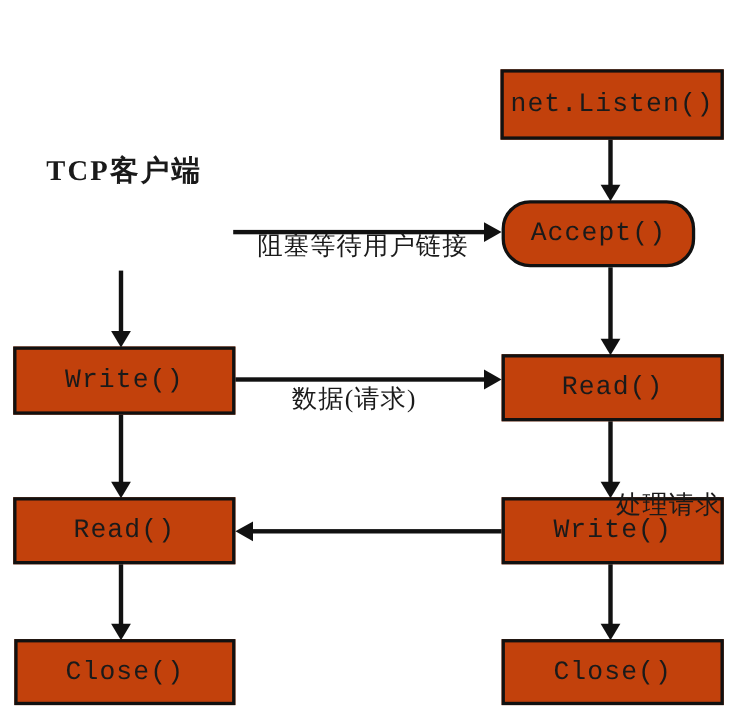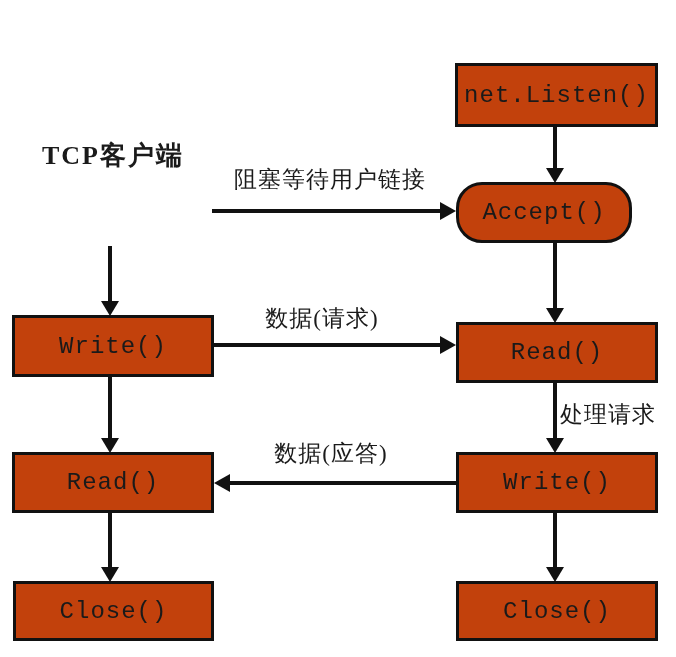--- a/index.html
+++ b/index.html
@@ -32,20 +32,21 @@
     text-align: center;
     letter-spacing: 2px;
     white-space: nowrap;
   }
   .edge-label {
     position: absolute;
     font-size: 23px;
     text-align: center;
     letter-spacing: 1px;
     white-space: nowrap;
+    margin-top: 44px;
   }
   .vline { position: absolute; width: 4px; background: #111111; }
   .hline { position: absolute; height: 4px; background: #111111; }
   .head-down {
     position: absolute; width: 0; height: 0;
     border-left: 9px solid transparent;
     border-right: 9px solid transparent;
     border-top: 15px solid #111111;
   }
   .head-right {
@@ -119,15 +120,14 @@
     <div class="head-right" style="left:440px; top:336px;"></div>
   </div>
   <div class="edge-label" style="left:560px; top:399px; width:112px; text-align:left;">处理请求</div>
 
   <div class="edge-label" style="left:242px; top:303px; width:160px;">数据(请求)</div>
 
   <div>
     <div class="hline" style="left:230px; top:481px; width:226px;"></div>
     <div class="head-left" style="left:214px; top:474px;"></div>
   </div>
-  <div class="edge-label" style="left:251px; top:438px; width:160px;">数据(应答)</div>
 
 </div>
 
 </body></html>

